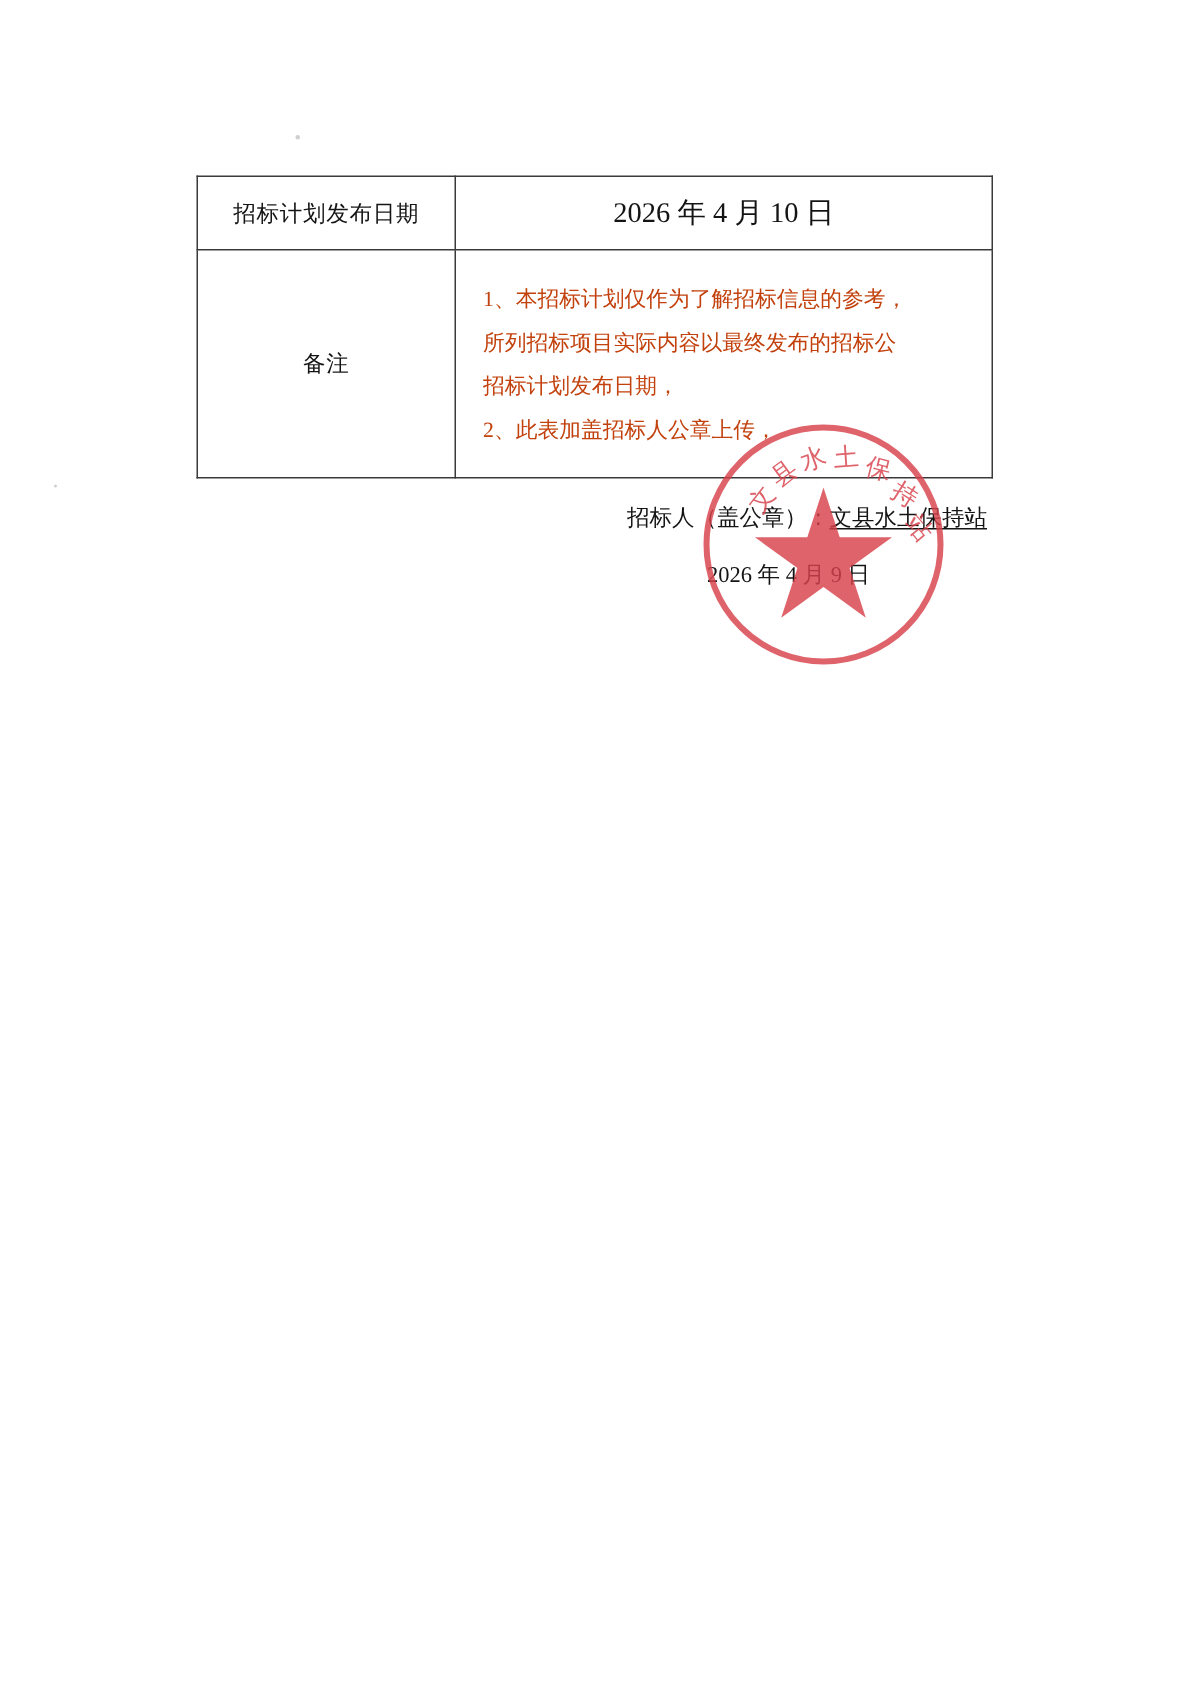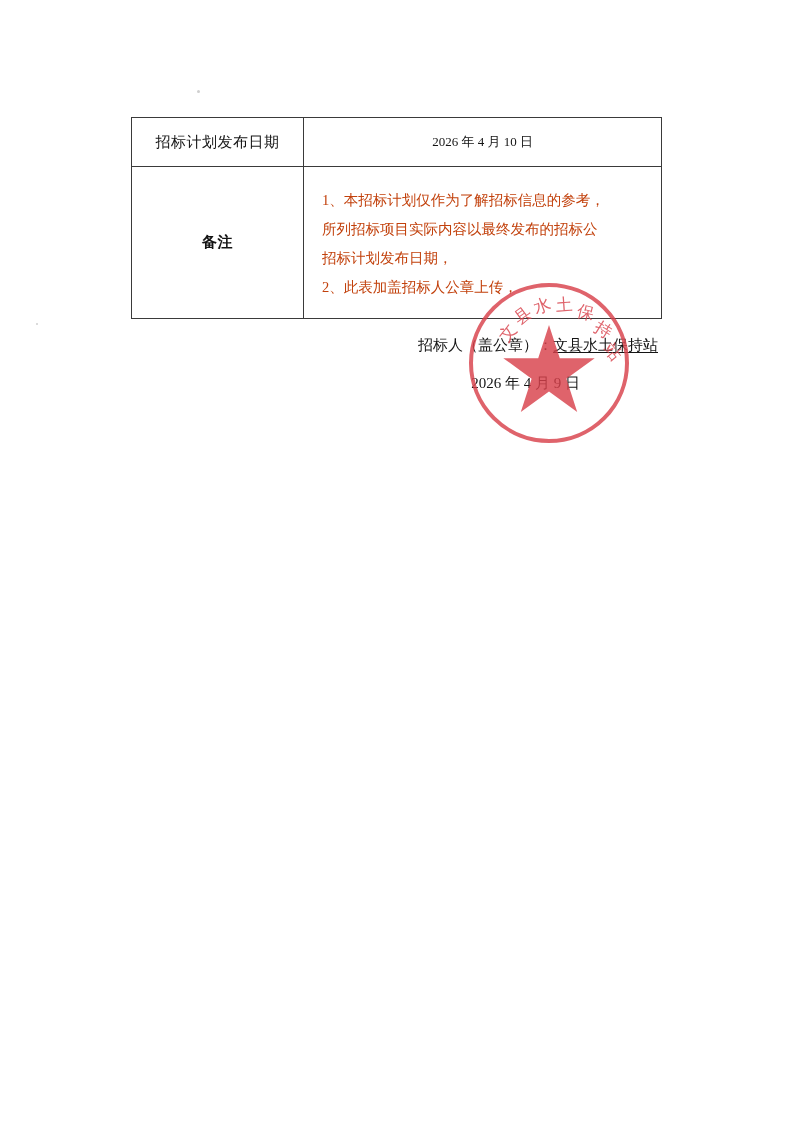--- a/index.html
+++ b/index.html
@@ -50,27 +50,26 @@
     text-align: center;
     font-size: 15px;
     font-family: "Liberation Serif", "DejaVu Serif", serif;
     letter-spacing: 0.5px;
     color: #141414;
   }
   .row1 .cell-label { height: 48px; }
   .row1 .cell-value {
     height: 48px;
     text-align: center;
-    font-size: 13px;
+    font-size: 19px;
     color: #141414;
   }
   .row2 .cell-label {
     height: 128px;
     font-size: 15px;
-    font-weight: bold;
   }
   .row2 .cell-value {
     height: 128px;
     padding: 13px 18px 10px 18px;
     font-size: 14.5px;
     line-height: 29px;
     text-align: left;
     color: #c2410c;
   }
   .note-line { white-space: nowrap; }

